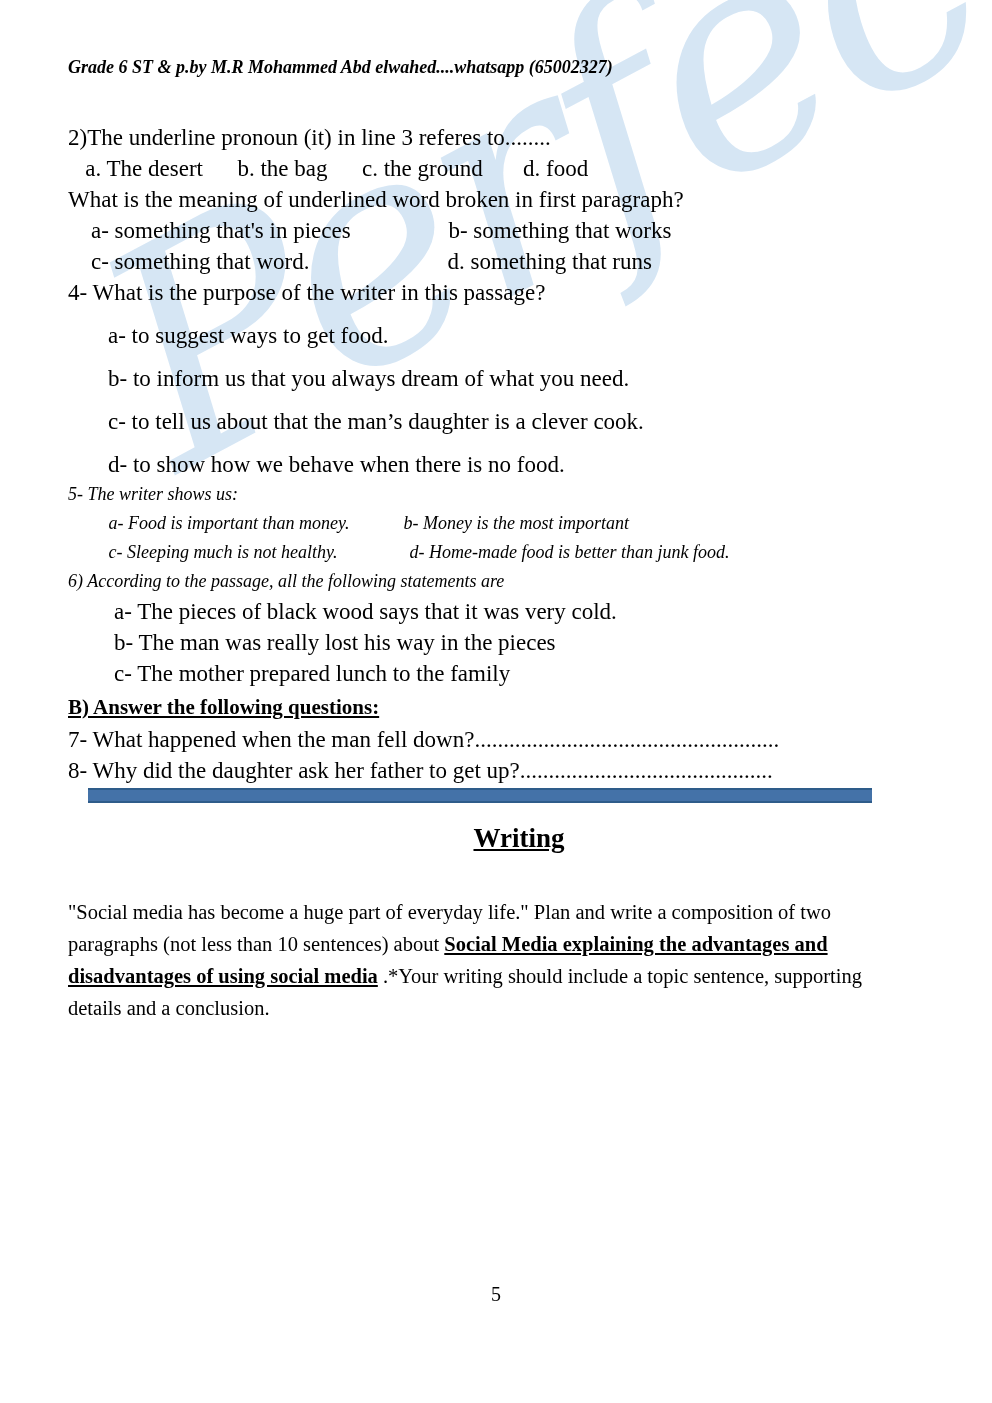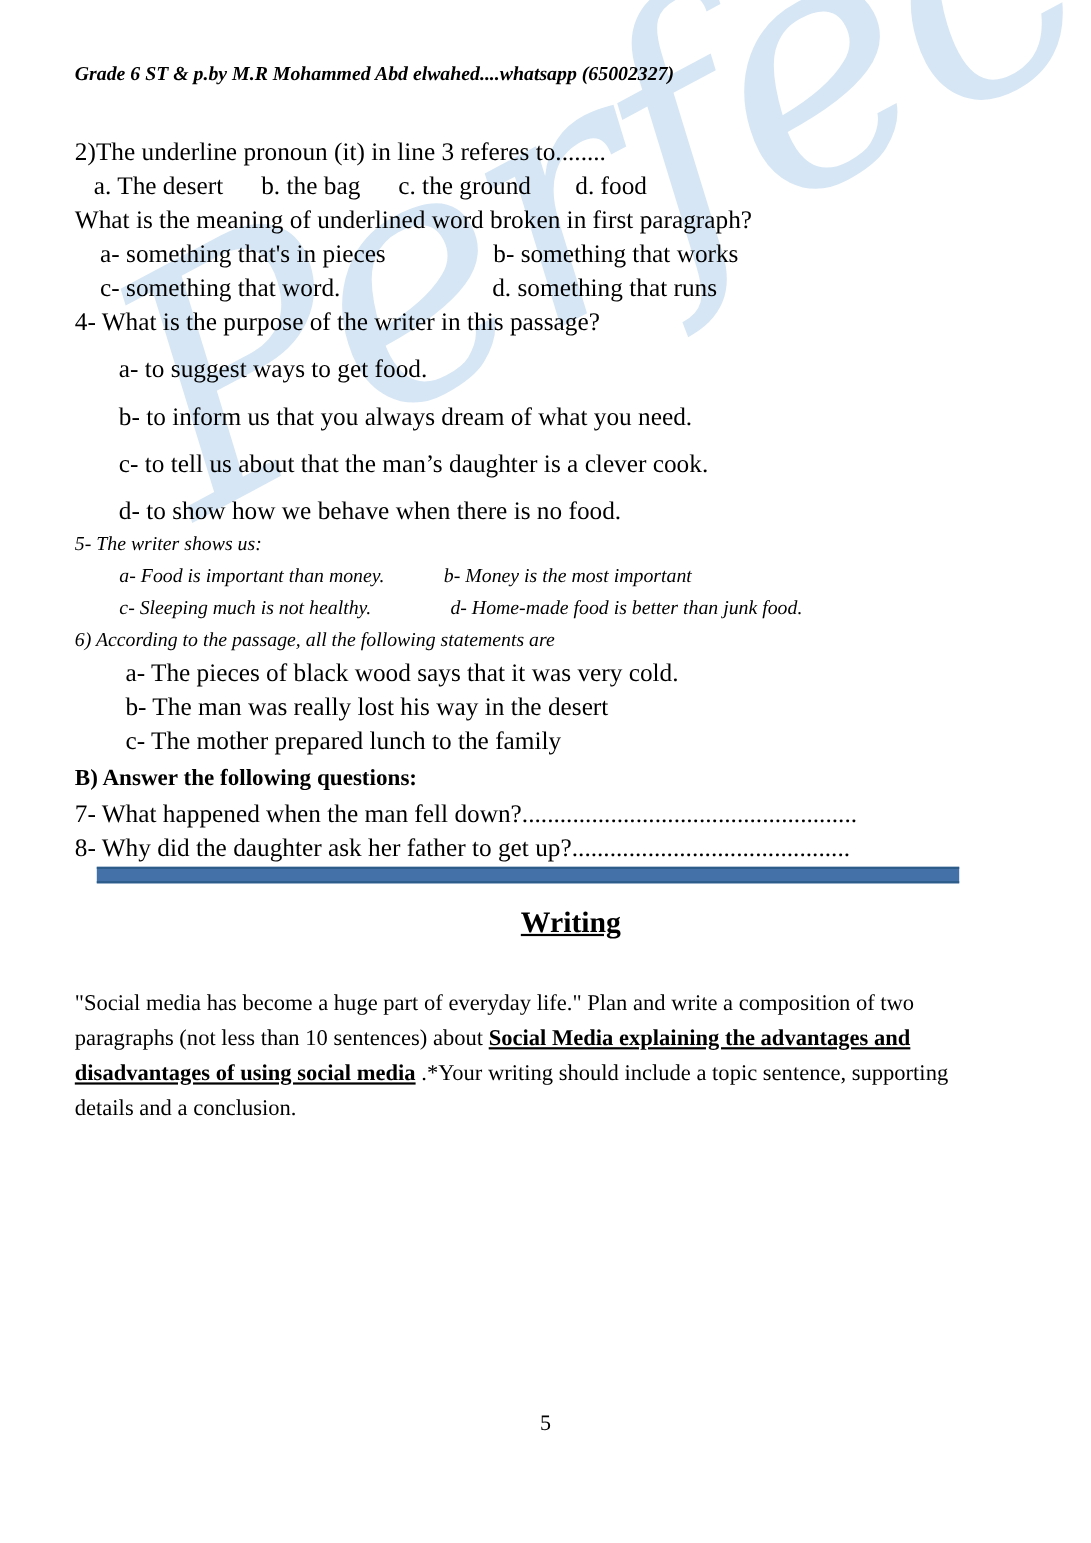--- a/index.html
+++ b/index.html
@@ -81,20 +81,21 @@
     line-height: 29px;
     font-style: italic;
   }
   .indent1 { padding-left: 40px; margin-top: 12px; }
   .indent2 { padding-left: 46px; }
   .indent-small { padding-left: 36px; }
 
   .section-head {
     font-size: 21px;
     font-weight: bold;
+    text-decoration: underline;
     line-height: 33px;
     margin-top: 2px;
   }
 
   .divider {
     position: absolute;
     left: 88px;
     top: 788px;
     width: 784px;
     height: 11px;
@@ -164,21 +165,21 @@
       <div class="line indent1">b- to inform us that you always dream of what you need.</div>
       <div class="line indent1">c- to tell us about that the man’s daughter is a clever cook.</div>
       <div class="line indent1">d- to show how we behave when there is no food.</div>
 
       <div class="line sm">5- The writer shows us:</div>
       <div class="line sm indent-small"> a- Food is important than money.            b- Money is the most important</div>
       <div class="line sm indent-small"> c- Sleeping much is not healthy.                d- Home-made food is better than junk food.</div>
 
       <div class="line sm">6) According to the passage, all the following statements are</div>
       <div class="line indent2">a- The pieces of black wood says that it was very cold.</div>
-      <div class="line indent2">b- The man was really lost his way in the desert</div>
+      <div class="line indent2">b- The man was really lost his way in the pieces</div>
       <div class="line indent2">c- The mother prepared lunch to the family</div>
 
       <div class="section-head">B) Answer the following questions:</div>
       <div class="line">7- What happened when the man fell down?.....................................................</div>
       <div class="line">8- Why did the daughter ask her father to get up?............................................</div>
 
     </div>
 
     <div class="divider"></div>
 

